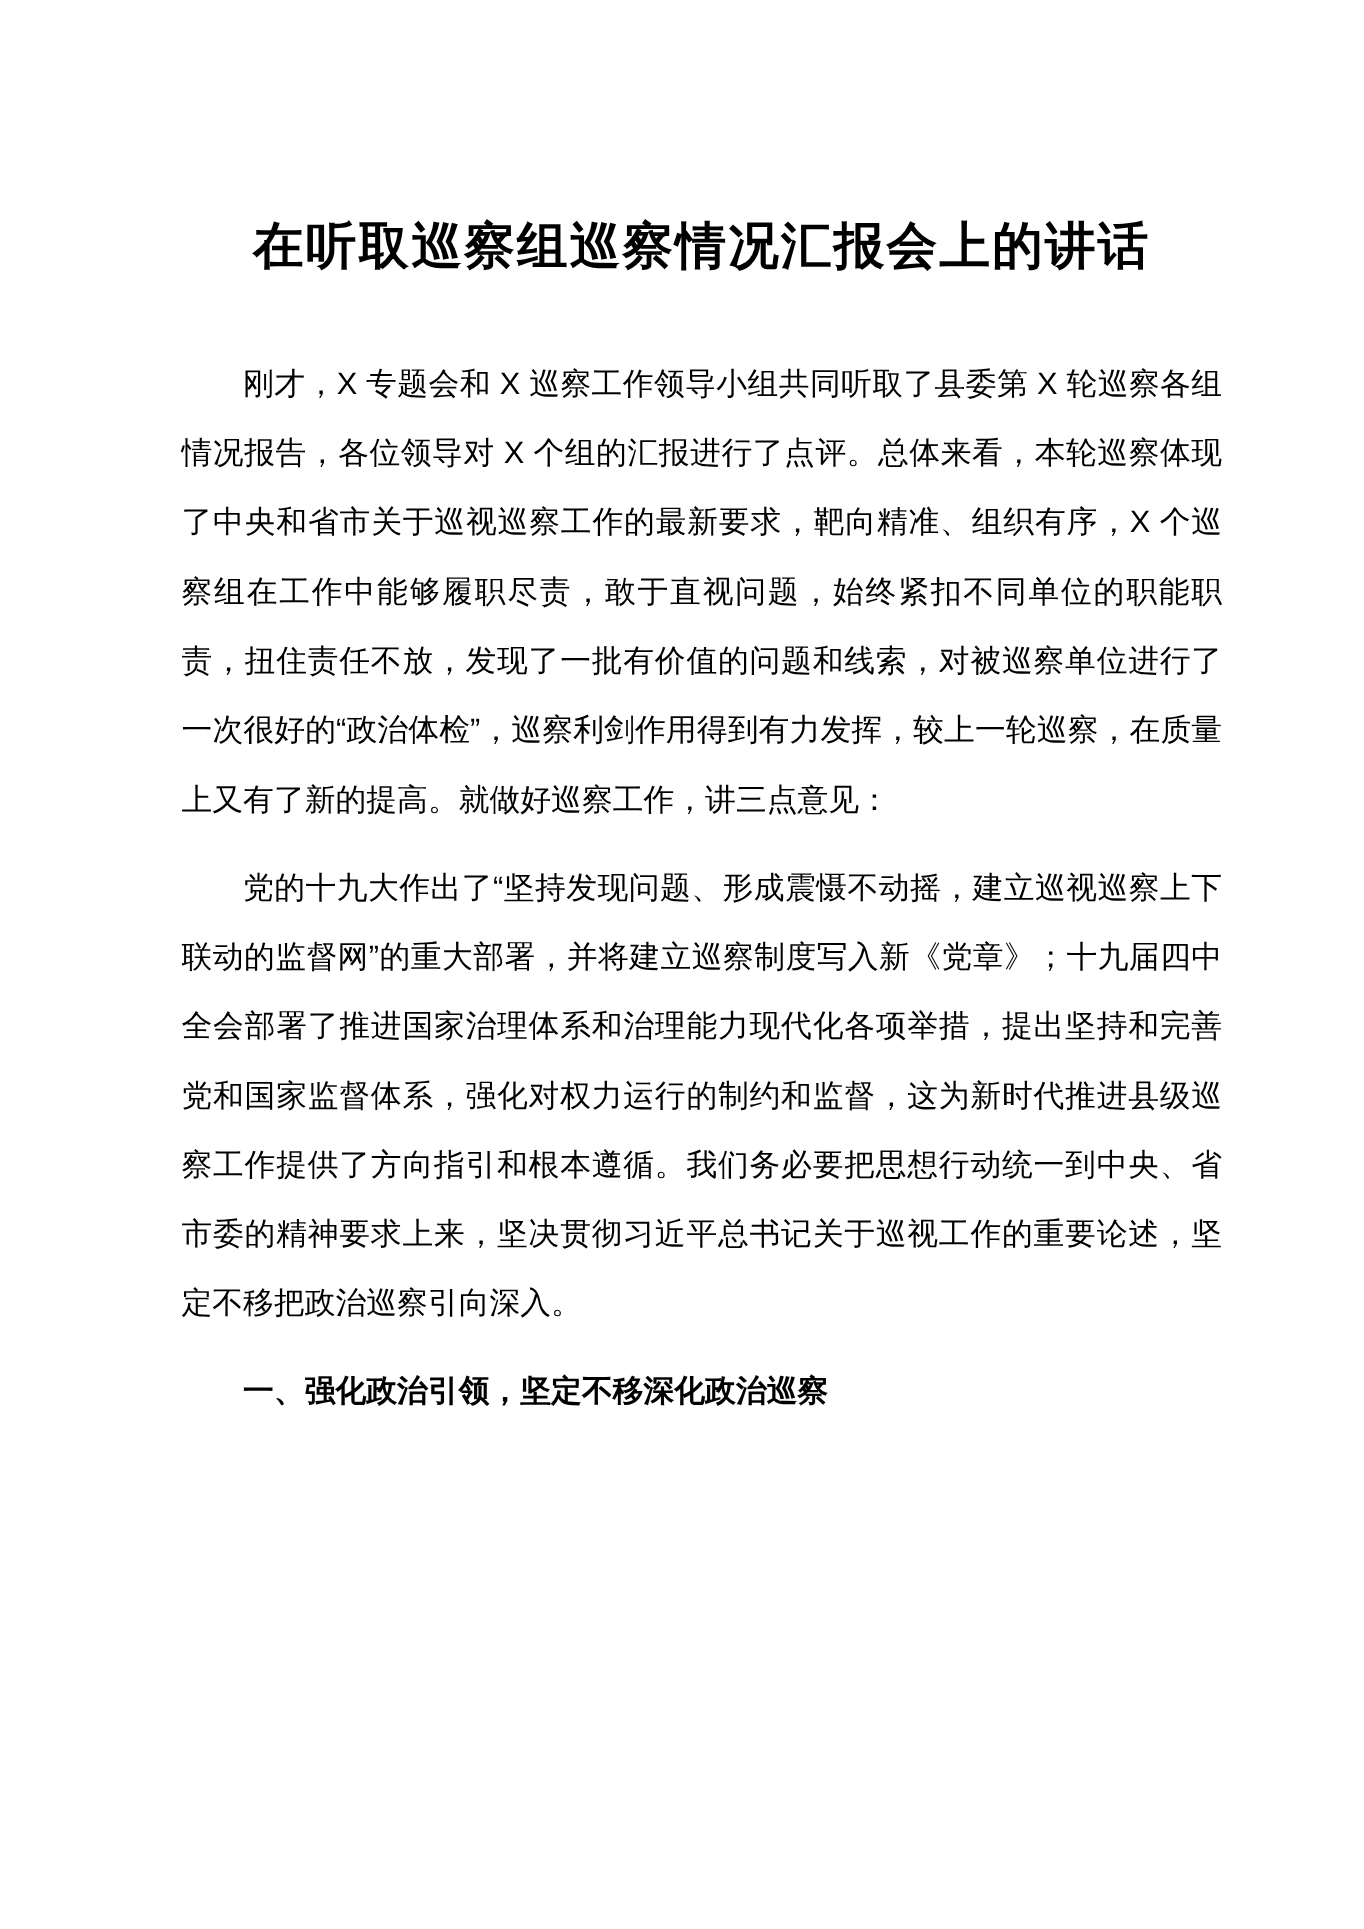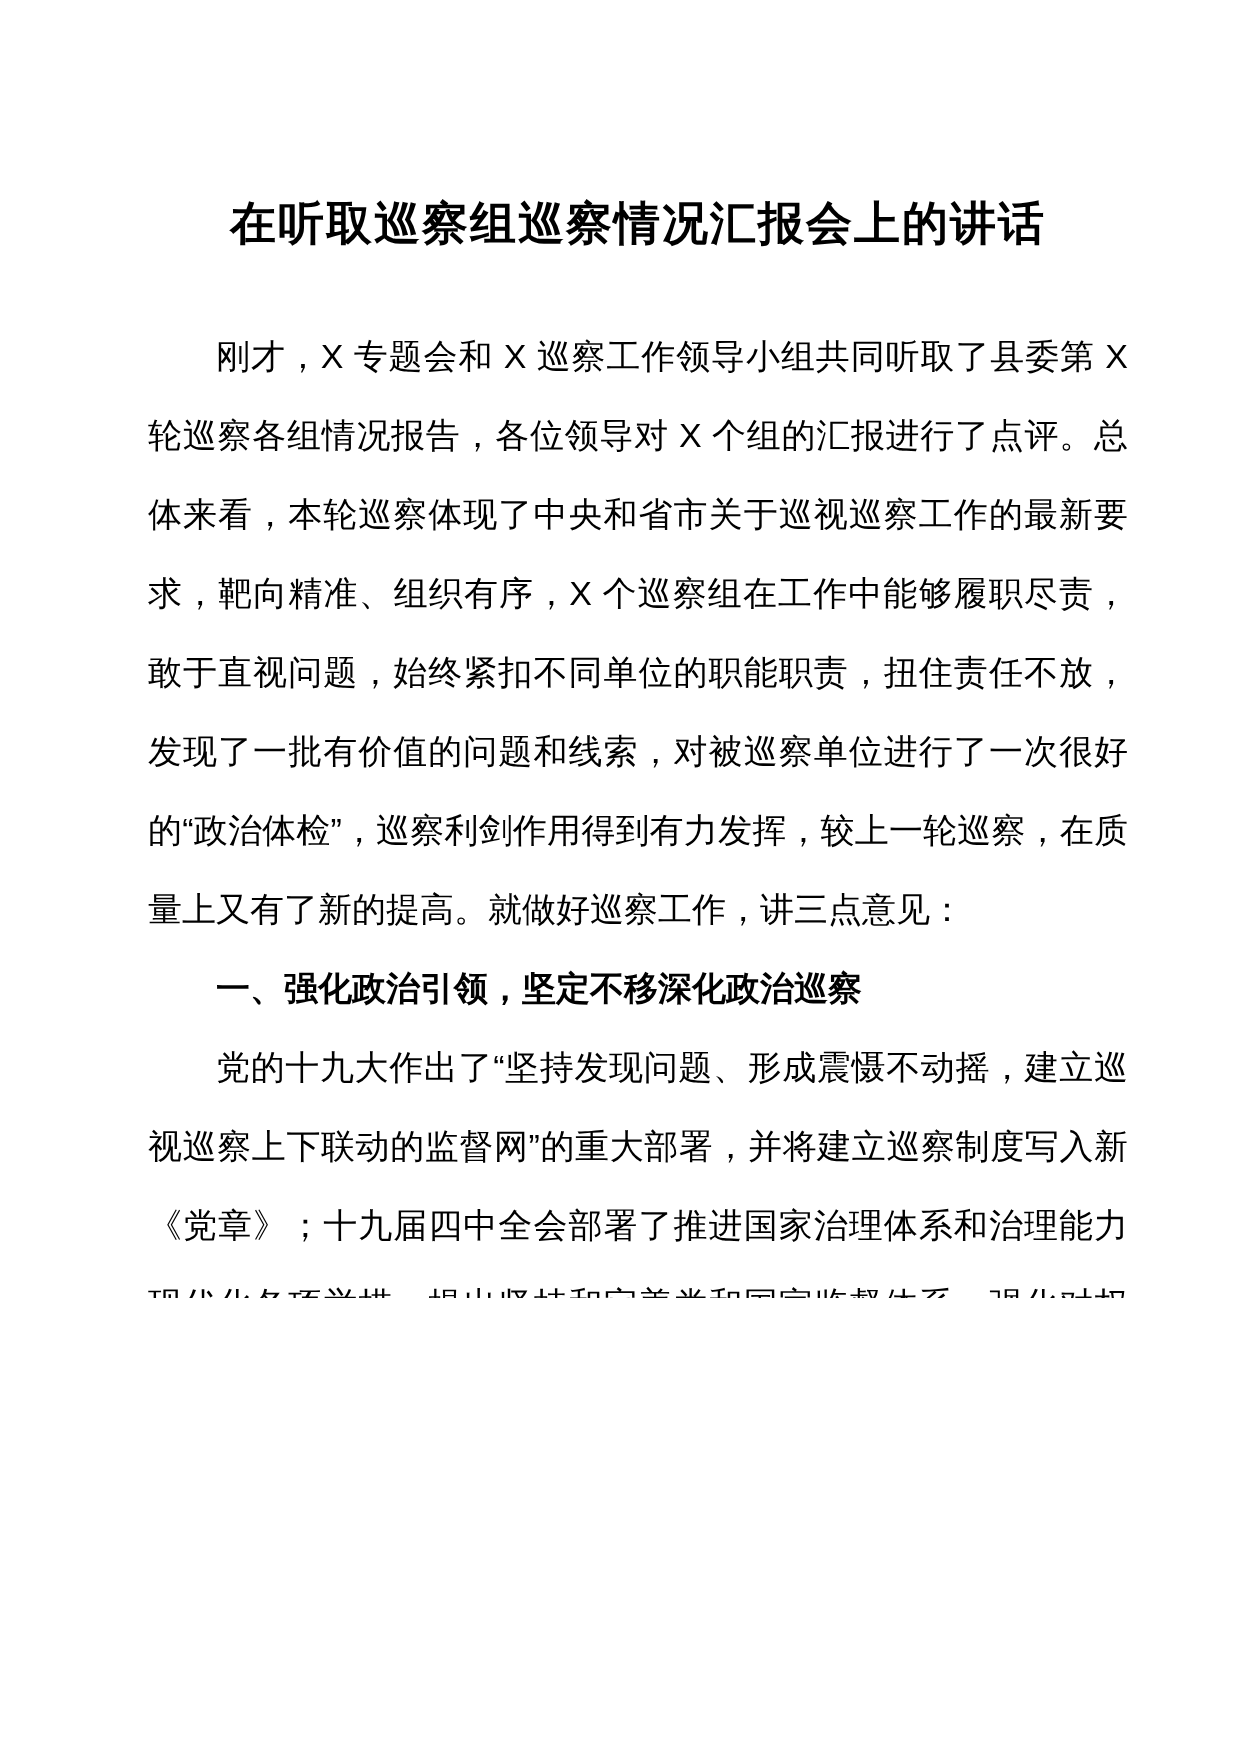--- a/index.html
+++ b/index.html
@@ -27,36 +27,36 @@
     letter-spacing: 2px;
     color: #000000;
   }
   .salutation {
     margin: 0;
     font-size: 34px;
     line-height: 63px;
     text-align: justify;
   }
   .para {
-    margin: 0;
-    font-size: 34px;
-    line-height: 79px;
+    margin: 17px;
+    font-size: 28px;
+    line-height: 63px;
     text-align: justify;
     text-indent: 2em;
     word-break: break-all;
   }
   .para.heading {
     font-weight: bold;
   }
 </style>
 </head>
 <body>
 
 <div class="page">
   <h1 class="doc-title">在听取巡察组巡察情况汇报会上的讲话</h1>
 
 
   <p class="para">刚才，X 专题会和 X 巡察工作领导小组共同听取了县委第 X 轮巡察各组情况报告，各位领导对 X 个组的汇报进行了点评。总体来看，本轮巡察体现了中央和省市关于巡视巡察工作的最新要求，靶向精准、组织有序，X 个巡察组在工作中能够履职尽责，敢于直视问题，始终紧扣不同单位的职能职责，扭住责任不放，发现了一批有价值的问题和线索，对被巡察单位进行了一次很好的“政治体检”，巡察利剑作用得到有力发挥，较上一轮巡察，在质量上又有了新的提高。就做好巡察工作，讲三点意见：</p>
 
+  <p class="para">党的十九大作出了“坚持发现问题、形成震慑不动摇，建立巡视巡察上下联动的监督网”的重大部署，并将建立巡察制度写入新《党章》；十九届四中全会部署了推进国家治理体系和治理能力现代化各项举措，提出坚持和完善党和国家监督体系，强化对权力运行的制约和监督，这为新时代推进县级巡察工作提供了方向指引和根本遵循。我们务必要把思想行动统一到中央、省市委的精神要求上来，坚决贯彻习近平总书记关于巡视工作的重要论述，坚定不移把政治巡察引向深入。</p>
+
   <p class="para heading">一、强化政治引领，坚定不移深化政治巡察</p>
-
-  <p class="para">党的十九大作出了“坚持发现问题、形成震慑不动摇，建立巡视巡察上下联动的监督网”的重大部署，并将建立巡察制度写入新《党章》；十九届四中全会部署了推进国家治理体系和治理能力现代化各项举措，提出坚持和完善党和国家监督体系，强化对权力运行的制约和监督，这为新时代推进县级巡察工作提供了方向指引和根本遵循。我们务必要把思想行动统一到中央、省市委的精神要求上来，坚决贯彻习近平总书记关于巡视工作的重要论述，坚定不移把政治巡察引向深入。</p>
 </div>
 
 </body></html>

